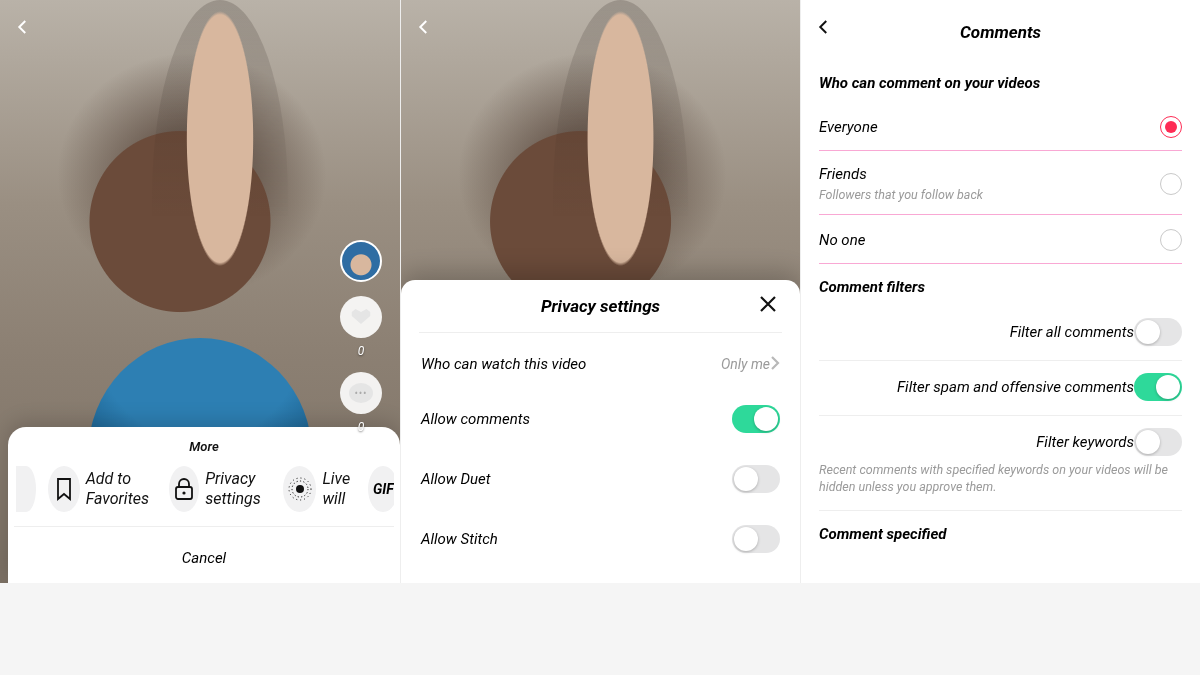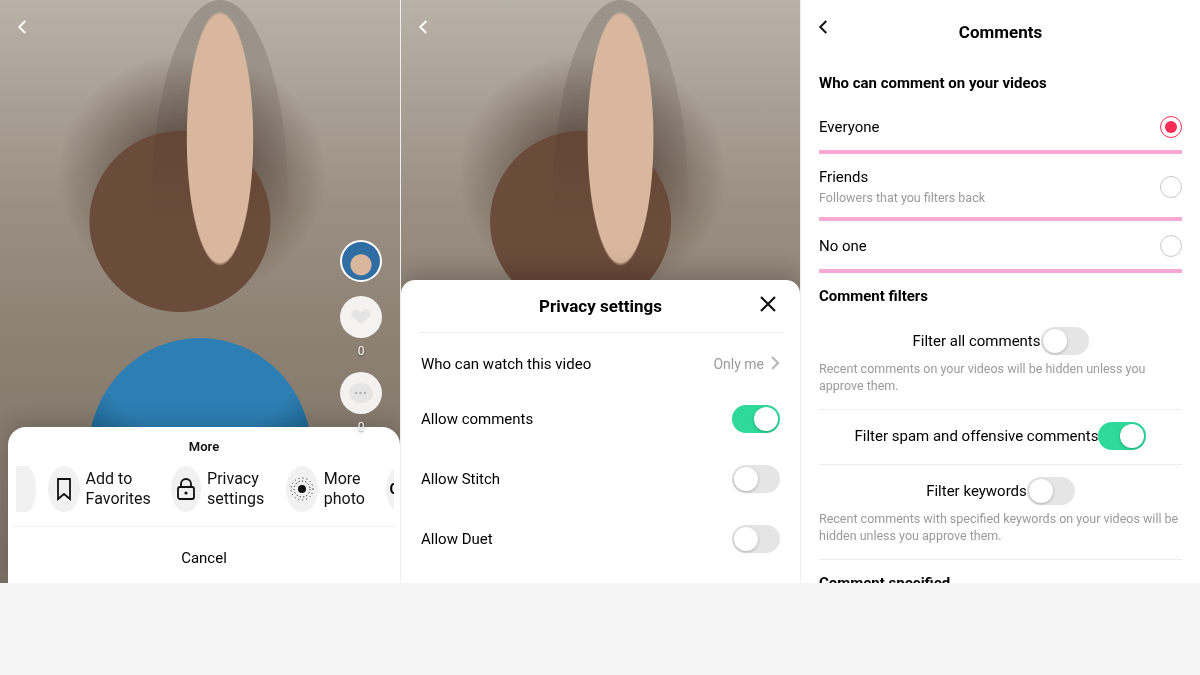--- a/index.html
+++ b/index.html
@@ -4,21 +4,21 @@
 <style>
   * { box-sizing: border-box; margin: 0; padding: 0; }
   body {
     font-family: -apple-system, BlinkMacSystemFont, "Segoe UI", Roboto, Helvetica, Arial, sans-serif;
     background: #f5f5f5;
     width: 1200px;
     height: 675px;
     overflow: hidden;
   }
   .triptych { display: flex; width: 1200px; height: 675px; }
-  .panel { position: relative; width: 400px; height: 583px; background: #fff; overflow: hidden; }
+  .panel { position: relative; width: 400px; height: 583px; background: #fff; overflow: hidden; font-style: italic; }
   .panel + .panel { border-left: 1px solid #eee; }
 
   
   .photo-bg {
     position: absolute; inset: 0;
     background:
       radial-gradient(circle at 45% 38%, #6b4b3a 0 90px, transparent 91px),
       radial-gradient(closest-side at 48% 30%, rgba(60,40,30,.85), transparent 70%),
       linear-gradient(180deg, #b9b2a8 0%, #9a8f82 35%, #8c8073 60%, #7a6f63 100%);
     filter: blur(0.3px);
@@ -73,43 +73,43 @@
   .p2-sheet {
     position:absolute; left:0; right:0; bottom:0; top:280px;
     background:#fff; border-top-left-radius:14px; border-top-right-radius:14px;
     box-shadow: 0 -8px 24px rgba(0,0,0,.2);
     padding: 16px 18px 10px;
   }
   .p2-head { display:flex; align-items:center; justify-content:center; position:relative; padding-bottom:16px; border-bottom:1px solid #eee; margin-bottom:6px;}
   .p2-head .title { font-weight:700; font-size:17px;}
   .p2-head .close { position:absolute; right:4px; top:-2px; font-size:22px; cursor:pointer; line-height:1;}
   .p2-row { display:flex; align-items:center; justify-content:space-between; padding:16px 2px; font-size:15px;}
-  .p2-row .value { color:#9a9a9a; font-size:14px; display:flex; align-items:center; gap:6px;margin-left:44px;}
+  .p2-row .value { color:#9a9a9a; font-size:14px; display:flex; align-items:center; gap:0;margin-left:44px;}
   .chev-r svg path { stroke:#b8b8b8; stroke-width:2.2; fill:none;}
 
   .toggle { width:48px; height:28px; border-radius:14px; background:#e5e5e6; position:relative; cursor:pointer;}
   .toggle .knob { position:absolute; top:2px; left:2px; width:24px; height:24px; border-radius:50%; background:#fff; box-shadow:0 1px 3px rgba(0,0,0,.25); transition:left .15s;}
   .toggle.on { background:#2ed99a;}
   .toggle.on .knob { left:22px;}
 
   
   .panel3 { background:#fff; }
   .p3-head { text-align:center; font-weight:700; font-size:17px; padding:22px 0 18px; position:relative;}
   .p3-body { padding: 0 18px; }
   .sect { font-weight:700; font-size:15px; margin: 14px 0 10px;}
-  .opt { display:flex; align-items:center; justify-content:space-between; padding:14px 0 12px; border-bottom:4px solid #f9a8d4;}
+  .opt { display:flex; align-items:center; justify-content:space-between; padding:14px 0 12px; border-bottom:1px solid #f9a8d4;}
   .opt:last-of-type { border-bottom:none; }
   .opt .label { font-size:15px;}
   .opt .sub { font-size:12.5px; color:#9a9a9a; margin-top:4px;}
   .radio { width:22px; height:22px; border-radius:50%; border:1.5px solid #c9c9c9; display:flex; align-items:center; justify-content:center;}
   .radio.sel { border-color:#fe2c55;}
   .radio.sel:after { content:""; width:12px; height:12px; border-radius:50%; background:#fe2c55;}
   .filter { padding:12px 0 14px; border-bottom:1px solid #eee;}
   .filter:last-of-type { border-bottom:none;}
-  .filter-head { display:flex; align-items:center; justify-content:center;}
+  .filter-head { display:flex; align-items:center; justify-content:flex-end;}
   .filter-head .label { font-size:15px;}
   .filter .sub { font-size:12.5px; color:#9a9a9a; margin-top:6px; line-height:1.35;}
 </style>
 </head>
 <body>
 
 <div class="triptych">
 
   <div class="panel">
     <div class="photo-bg"></div>
@@ -156,21 +156,21 @@
           <div class="lbl">Privacy settings</div>
         </div>
         <div class="action">
           <div class="circle">
             <svg width="26" height="26" viewBox="0 0 26 26">
               <circle cx="13" cy="13" r="4" fill="#111"></circle>
               <circle cx="13" cy="13" r="8" fill="none" stroke="#111" stroke-width="1" stroke-dasharray="1.2 2.2"></circle>
               <circle cx="13" cy="13" r="11" fill="none" stroke="#111" stroke-width="1" stroke-dasharray="1 3"></circle>
             </svg>
           </div>
-          <div class="lbl">More photo</div>
+          <div class="lbl">Live will</div>
         </div>
         <div class="action">
           <div class="circle">
               <span class="gif-text">GIF</span>
             </div>
           <div class="lbl">Share as GIF</div>
         </div>
         <div class="action">
           <div class="circle">
             <svg width="20" height="24" viewBox="0 0 20 24">
@@ -211,27 +211,27 @@
         </div>
       </div>
 
       <div class="p2-row">
         <div>Allow comments</div>
         <div class="toggle on">
             <div class="knob"></div>
           </div>
       </div>
       <div class="p2-row">
-        <div>Allow Stitch</div>
+        <div>Allow Duet</div>
         <div class="toggle">
             <div class="knob"></div>
           </div>
       </div>
       <div class="p2-row">
-        <div>Allow Duet</div>
+        <div>Allow Stitch</div>
         <div class="toggle">
             <div class="knob"></div>
           </div>
       </div>
     </div>
   </div>
 
   <div class="panel panel3">
     <div class="back-chevron">
       <svg viewBox="0 0 24 24">
@@ -244,41 +244,40 @@
 
       <div class="opt">
         <div>
           <div class="label">Everyone</div>
         </div>
         <div class="radio sel"></div>
       </div>
       <div class="opt">
         <div>
           <div class="label">Friends</div>
-          <div class="sub">Followers that you filters back</div>
+          <div class="sub">Followers that you follow back</div>
         </div>
         <div class="radio"></div>
       </div>
       <div class="opt">
         <div>
           <div class="label">No one</div>
         </div>
         <div class="radio"></div>
       </div>
 
       <div class="sect">Comment filters</div>
 
       <div class="filter">
         <div class="filter-head">
           <div class="label">Filter all comments</div>
           <div class="toggle">
               <div class="knob"></div>
             </div>
         </div>
-        <div class="sub">Recent comments on your videos will be hidden unless you approve them.</div>
       </div>
       <div class="filter">
         <div class="filter-head">
           <div class="label">Filter spam and offensive comments</div>
           <div class="toggle on">
               <div class="knob"></div>
             </div>
         </div>
       </div>
       <div class="filter">

